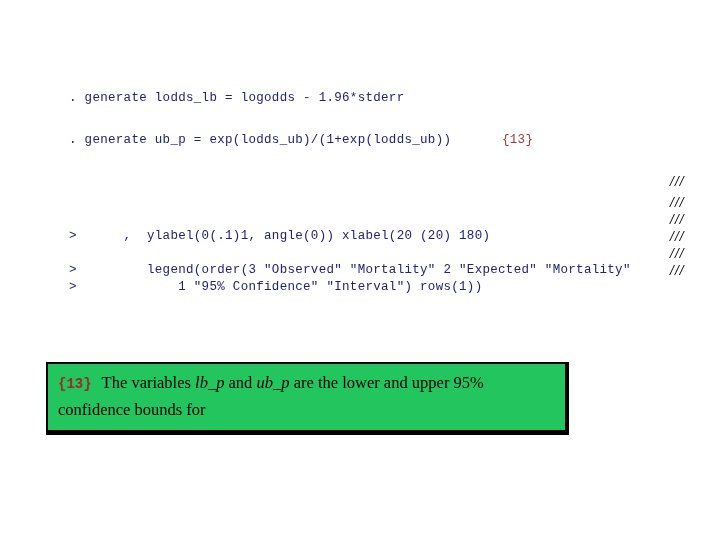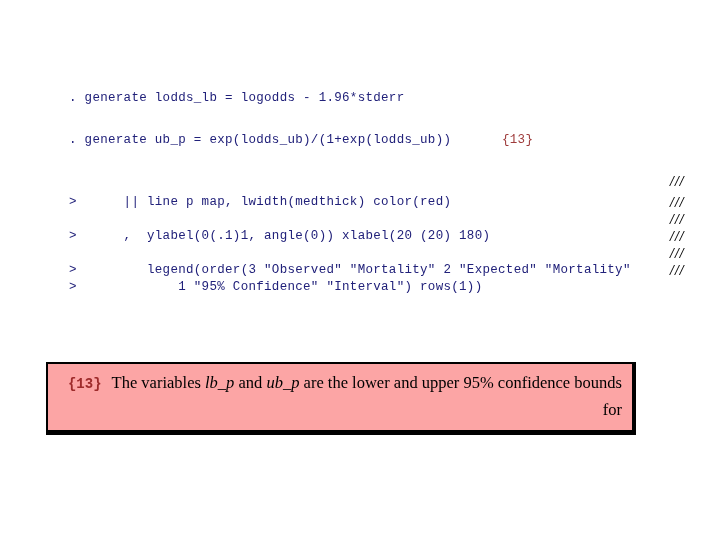--- a/index.html
+++ b/index.html
@@ -75,32 +75,31 @@
 
   .gap {
     height: 9px;
   }
 
   
   .callout {
     position: absolute;
     left: 46px;
     top: 362px;
-    width: 590px;
+    width: 523px;
     box-sizing: border-box;
-    background: #fca5a5;
+    background: #22c55e;
     border: 2px solid #000000;
     border-bottom-width: 5px;
     border-right-width: 4px;
     padding: 6px 10px 8px 10px;
     font-family: "Liberation Serif", "DejaVu Serif", serif;
     font-size: 16.5px;
     color: #000000;
     line-height: 25px;
-    text-align: right;
   }
   .callout-num {
     color: #9e2b2b;
     font-family: "Liberation Mono", "DejaVu Sans Mono", monospace;
     font-size: 14px;
     font-weight: bold;
     margin-right: 10px;
   }
   .callout-body {
     display: inline;
@@ -132,21 +131,20 @@
     </div>
     <div class="gap"></div>
 
     <div class="gap"></div>
 
     <div class="code-line">
       <span class="cont-marker">///</span>
     </div>
 
     <div class="code-line tight">
-      <span class="code-text">&gt;      || line p map, lwidth(medthick) color(red)</span>
       <span class="cont-marker">///</span>
     </div>
 
     <div class="code-line tight">
       <span class="cont-marker">///</span>
     </div>
 
     <div class="code-line tight">
       <span class="code-text">&gt;      ,  ylabel(0(.1)1, angle(0)) xlabel(20 (20) 180)</span>
       <span class="cont-marker">///</span>

